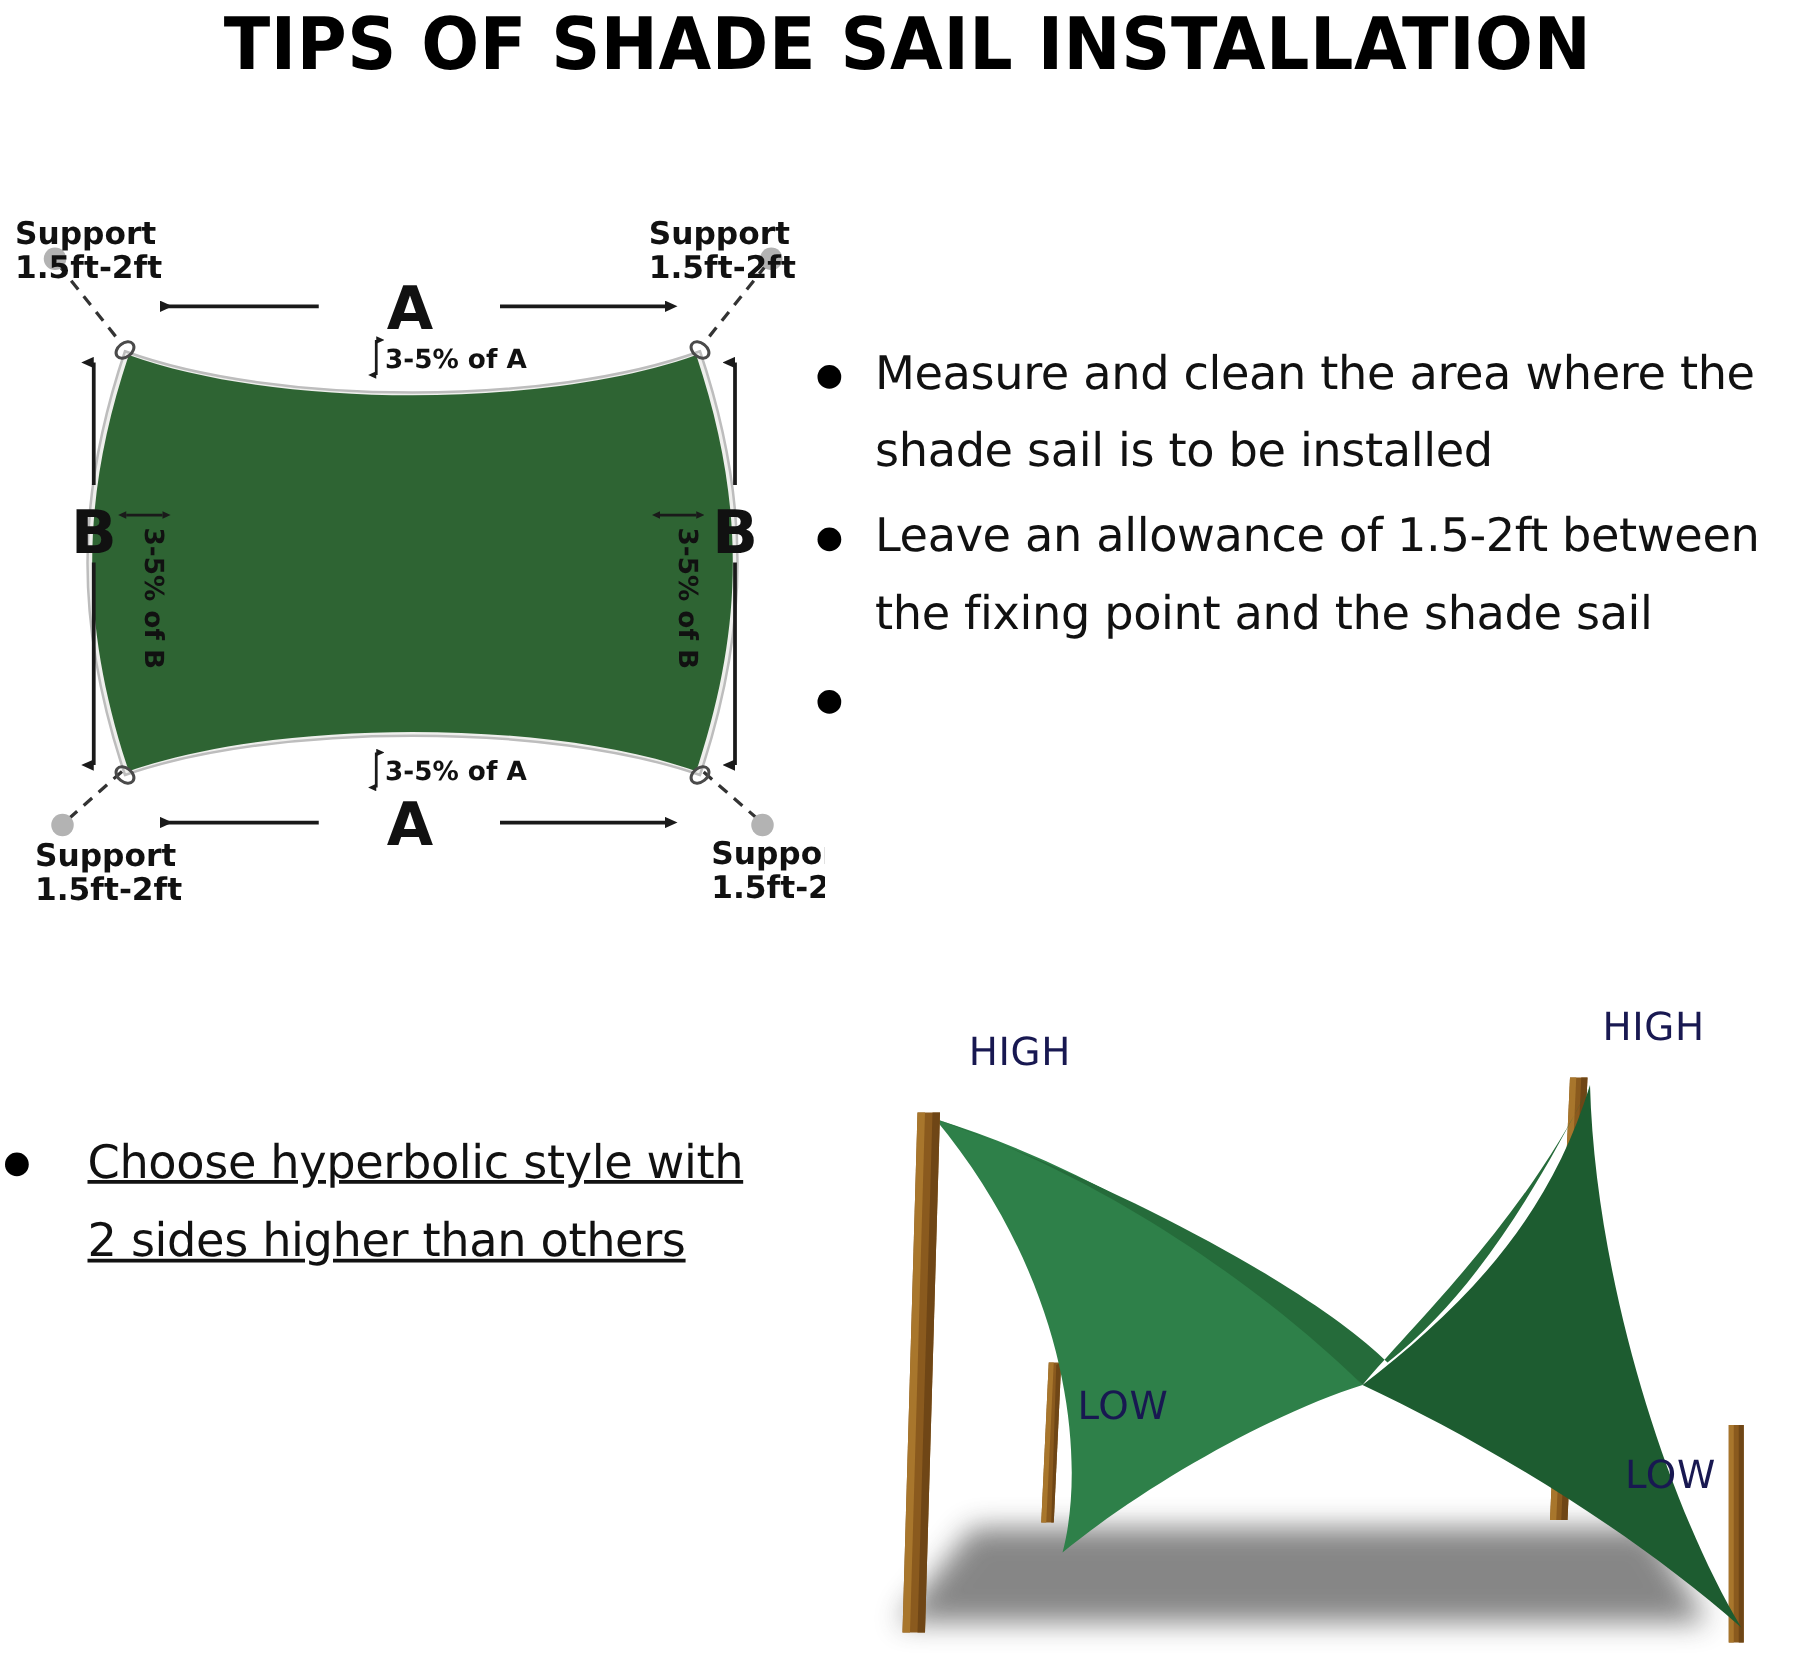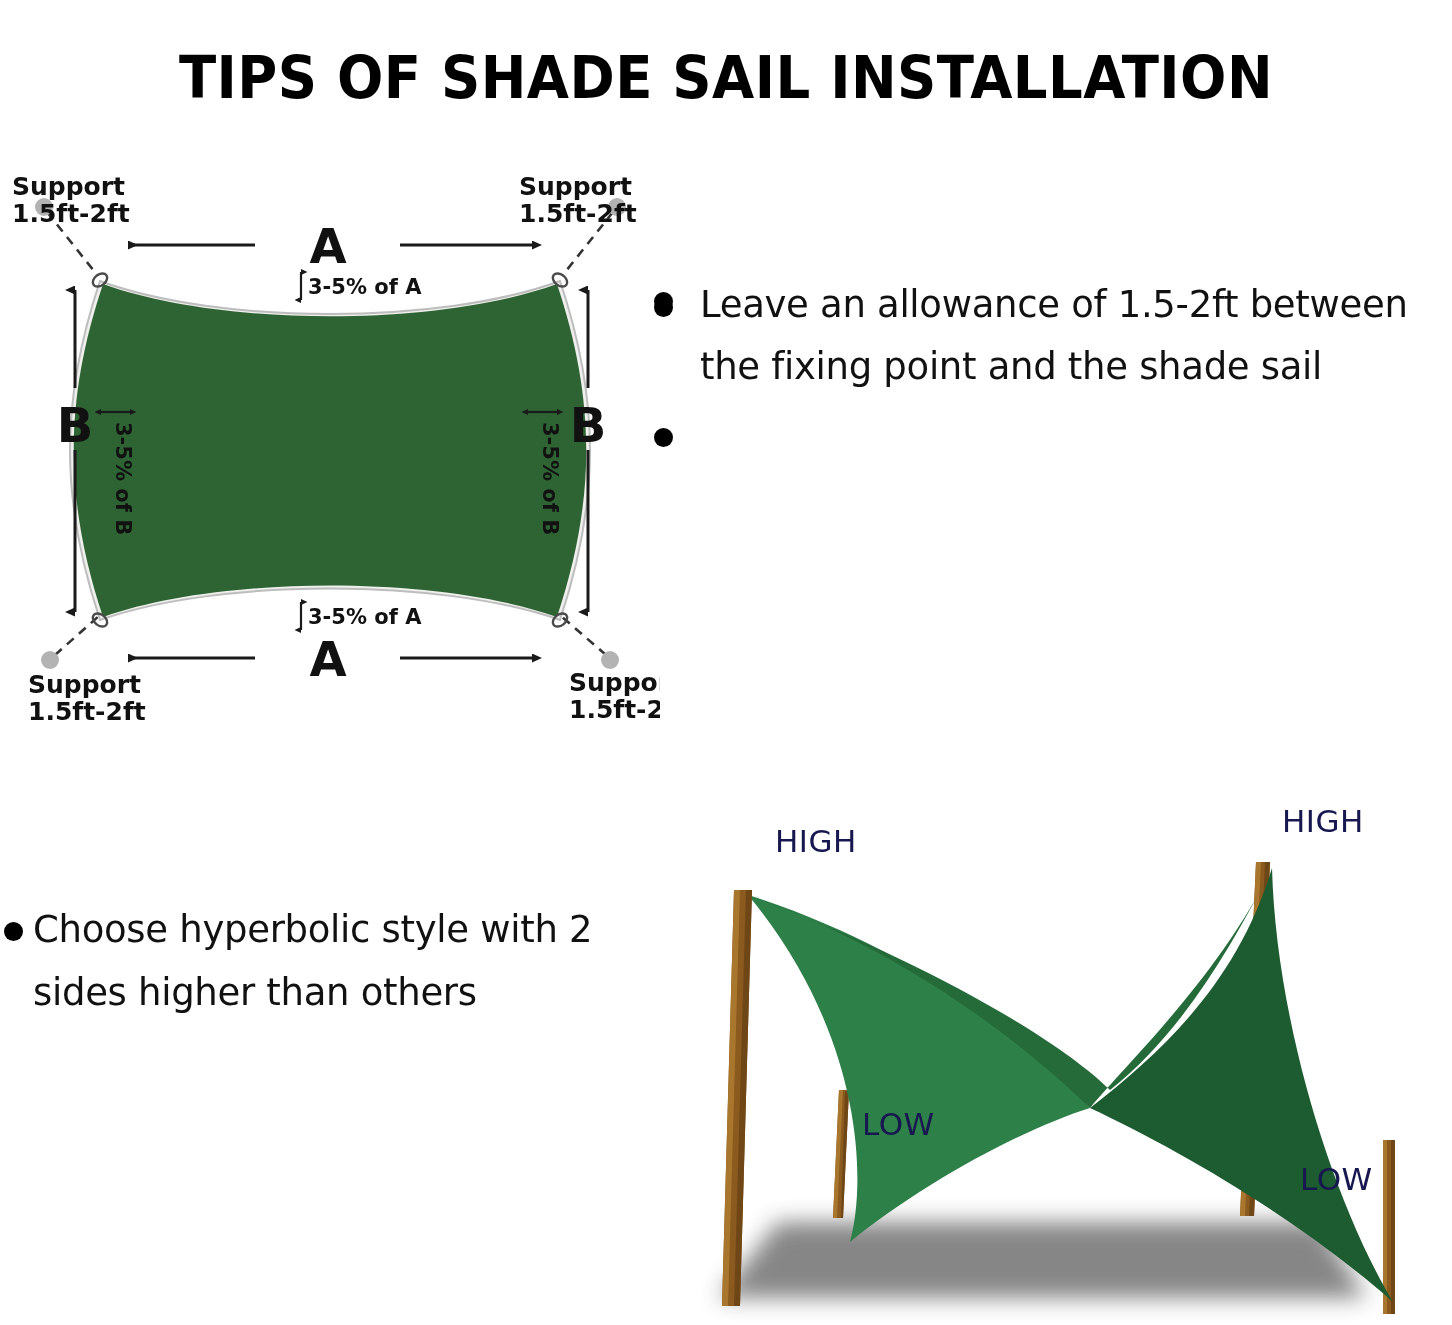--- a/index.html
+++ b/index.html
@@ -19,21 +19,20 @@
   
   #title-bar {
     position: absolute;
     left: 0;
     top: 0;
     width: 1452px;
     height: 70px;
     display: flex;
     align-items: center;
     justify-content: center;
-    margin-top: 43px;
   }
   #page-title {
     font-family: "DejaVu Sans", "Liberation Sans", sans-serif;
     font-weight: bold;
     font-size: 58px;
     letter-spacing: 0.5px;
     line-height: 1;
     color: #000;
     transform: scaleX(0.94);
     transform-origin: center;
@@ -90,21 +89,22 @@
     width: 810px;
   }
   #tips-list-left {
     left: 0px;
     top: 898px;
     width: 620px;
   }
   #tips-list-left .bullet-item {
     font-size: 37px;
     line-height: 63px;
-    padding-left: 33px;
+    padding-left: 70px;
+    text-decoration: underline;
   }
   #tips-list-left .dot { left: 4px; top: 24px; }
 
   
   #hyperbolic-diagram {
     position: absolute;
     left: 660px;
     top: 790px;
     width: 792px;
     height: 535px;
@@ -240,20 +240,21 @@
     <text class="diag-text" x="28" y="570" font-size="25">1.5ft-2ft</text>
 
     <text class="diag-text" x="569" y="541" font-size="25">Support</text>
     <text class="diag-text" x="569" y="568" font-size="25">1.5ft-2ft</text>
   </svg>
 </div>
 
 <ul class="bullet-list" id="tips-list-right">
   <li class="bullet-item">
     <span class="dot"></span>
+    <span>Measure and clean the area where the shade sail is to be installed</span>
   </li>
   <li class="bullet-item">
     <span class="dot"></span>
     <span>Leave an allowance of 1.5-2ft between the fixing point and the shade sail</span>
   </li>
   <li class="bullet-item">
     <span class="dot"></span>
   </li>
 </ul>
 

